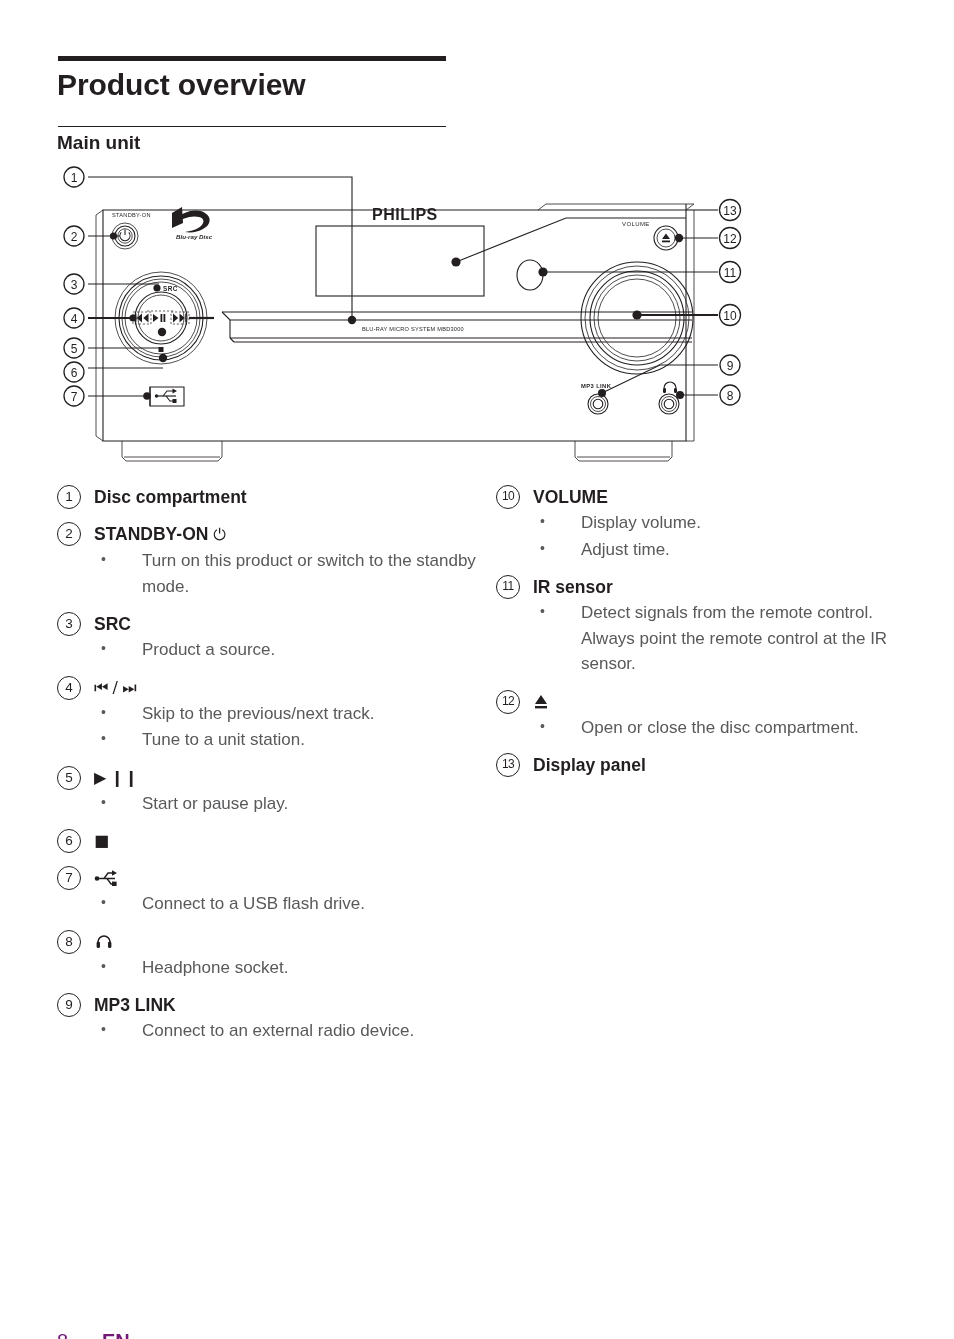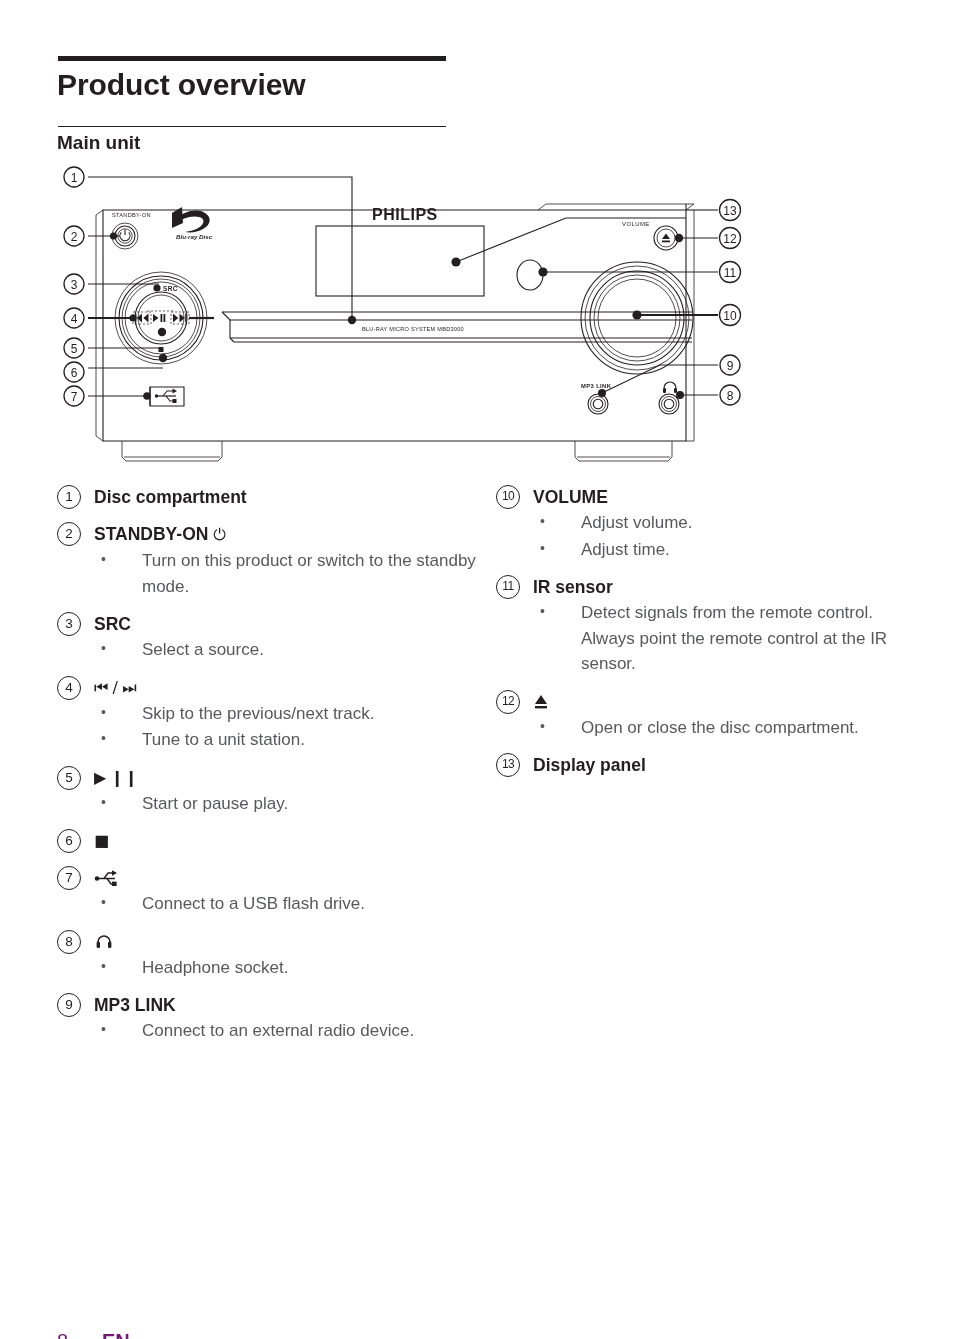--- a/index.html
+++ b/index.html
@@ -432,21 +432,21 @@
         <li>Turn on this product or switch to the standby mode.</li>
       </ul>
     </div>
 
     <div class="item">
       <div class="item-head">
         <span class="num">3</span>
         <span class="head-label">SRC</span>
       </div>
       <ul class="bullets">
-        <li>Select a source.</li>
+        <li>Product a source.</li>
       </ul>
     </div>
 
     <div class="item">
       <div class="item-head">
         <span class="num">4</span>
         <span class="head-label symbol-only glyph">⏮ / ⏭</span>
       </div>
       <ul class="bullets">
         <li>Skip to the previous/next track.</li>
@@ -519,21 +519,21 @@
   </div>
 
   <div class="col col-right">
 
     <div class="item">
       <div class="item-head">
         <span class="num wide">10</span>
         <span class="head-label">VOLUME</span>
       </div>
       <ul class="bullets">
-        <li>Adjust volume.</li>
+        <li>Display volume.</li>
         <li>Adjust time.</li>
       </ul>
     </div>
 
     <div class="item">
       <div class="item-head">
         <span class="num wide">11</span>
         <span class="head-label">IR sensor</span>
       </div>
       <ul class="bullets">

